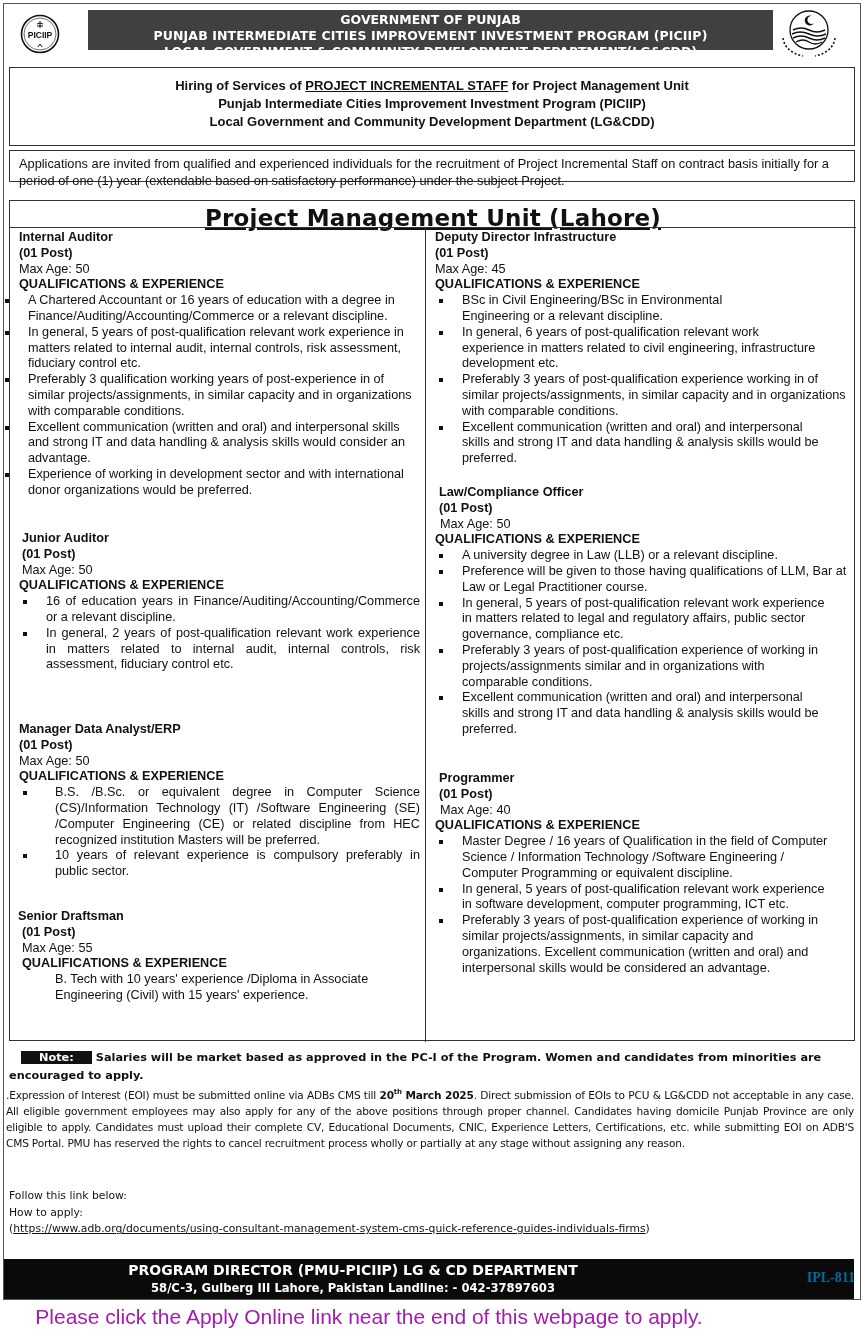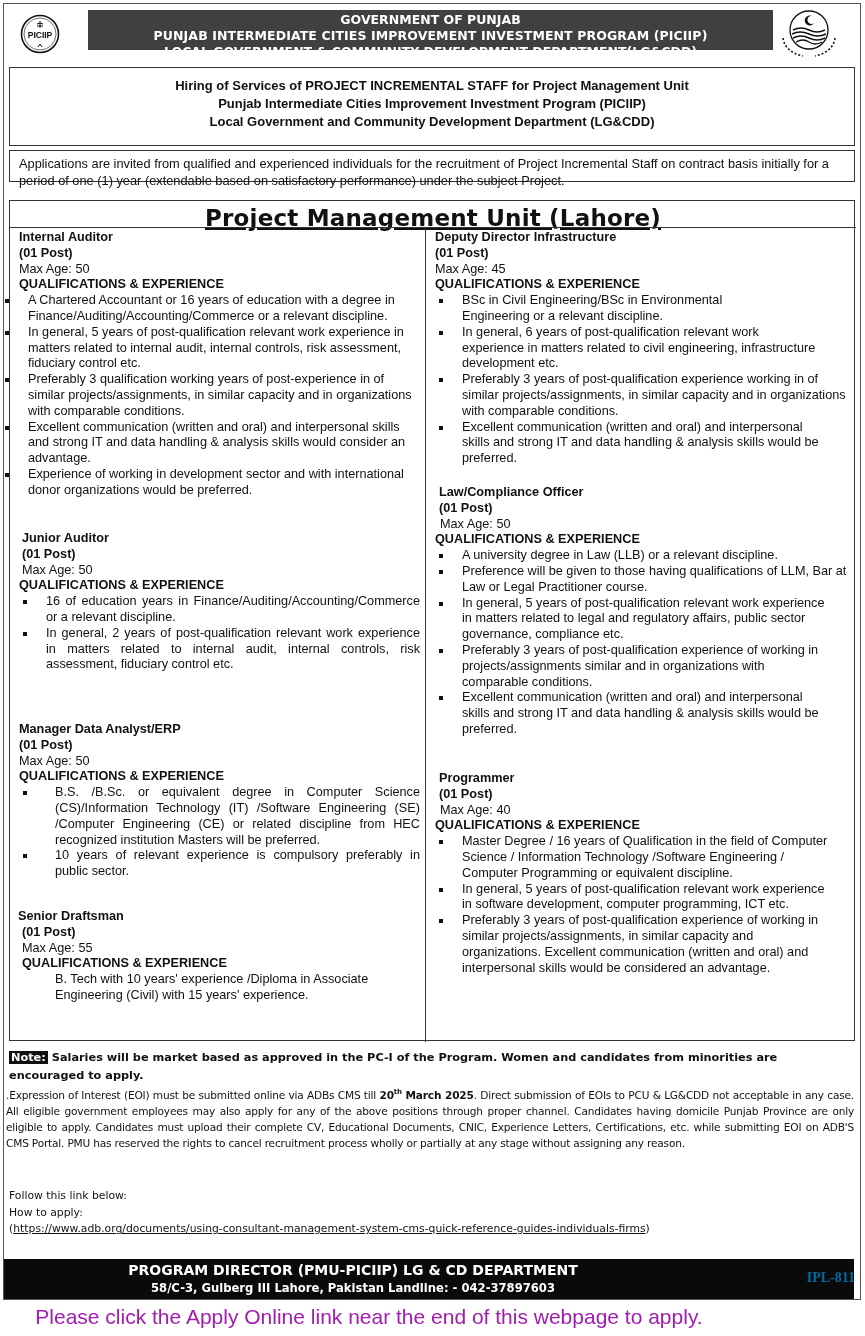--- a/index.html
+++ b/index.html
@@ -31,21 +31,21 @@
   .header-band .l2 { font-size: 12.5px; letter-spacing: 0.1px; }
   .header-band .l3 { font-size: 12.5px; }
 
   
   .title-box {
     position: absolute; left: 9px; top: 67px; width: 846px; height: 79px;
     border: 1px solid #333; text-align: center; padding-top: 9px;
     font-family: "Liberation Sans", sans-serif; font-weight: bold; font-size: 13px;
     line-height: 18px; transform-origin: left top;
   }
-  .title-box .u { }
+  .title-box .u { text-decoration: underline; }
 
   
   .intro-box {
     position: absolute; left: 9px; top: 150px; width: 846px; height: 32px;
     border: 1px solid #333; padding: 4px 8px 0 9px;
     font-size: 12.8px; line-height: 17px; color: #111;
   }
 
   
   .pmu-box {
@@ -75,21 +75,21 @@
   }
   .job li.nob::before { display: none; }
   .job .just li { text-align: justify; }
 
   
   .note {
     position: absolute; left: 9px; top: 1049px; width: 846px;
     font-family: "DejaVu Sans", sans-serif; font-weight: bold; font-size: 11.3px; line-height: 18px;
   }
   .note-badge {
-    background: #111; color: #fff; padding: 0 2px; margin-right: 4px;
+    background: #111; color: #fff; padding: 0 18px; margin-right: 4px; margin-left: 12px;
   }
   .eoi {
     position: absolute; left: 6px; top: 1084px; width: 848px;
     font-family: "DejaVu Sans", sans-serif; font-size: 10.6px; line-height: 16.2px;
     text-align: justify; letter-spacing: -0.2px;
   }
   .eoi b { font-weight: bold; }
   .eoi sup { font-size: 7px; }
   .howto {
     position: absolute; left: 9px; top: 1188px; width: 846px;

